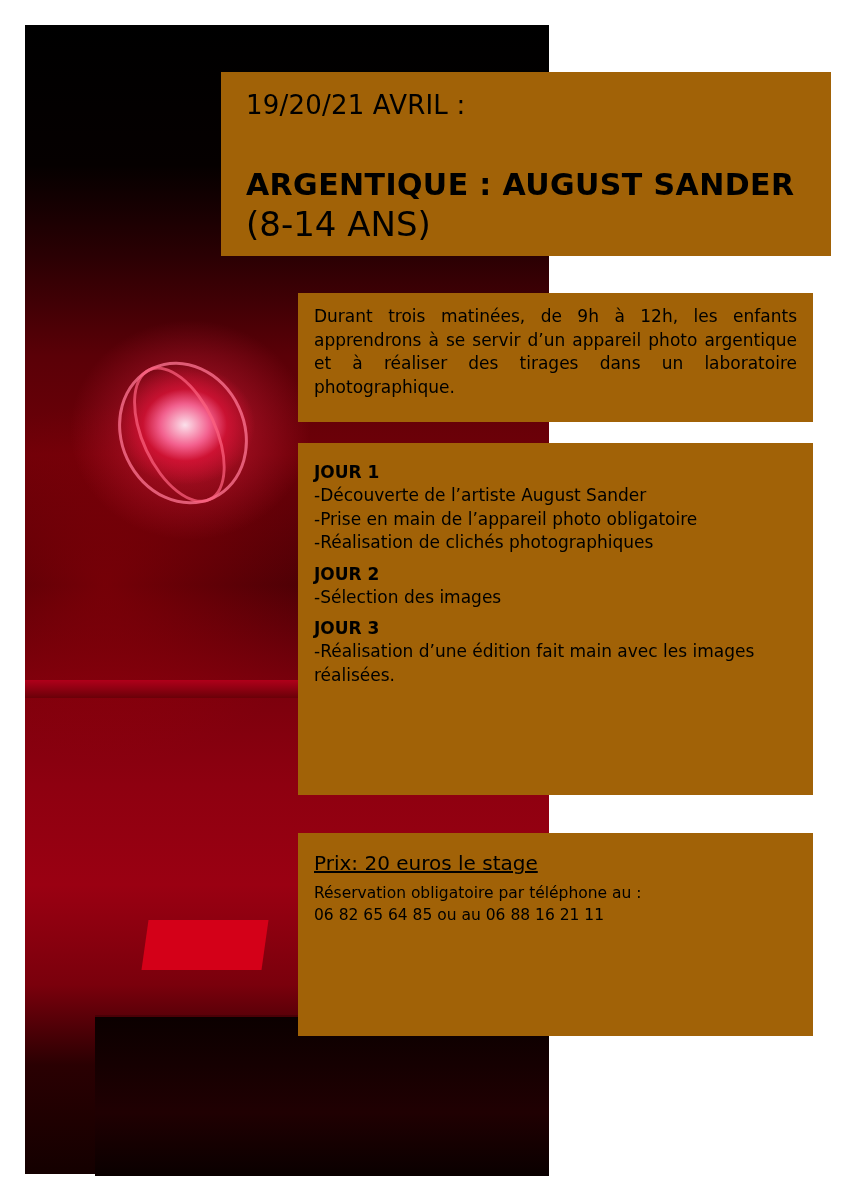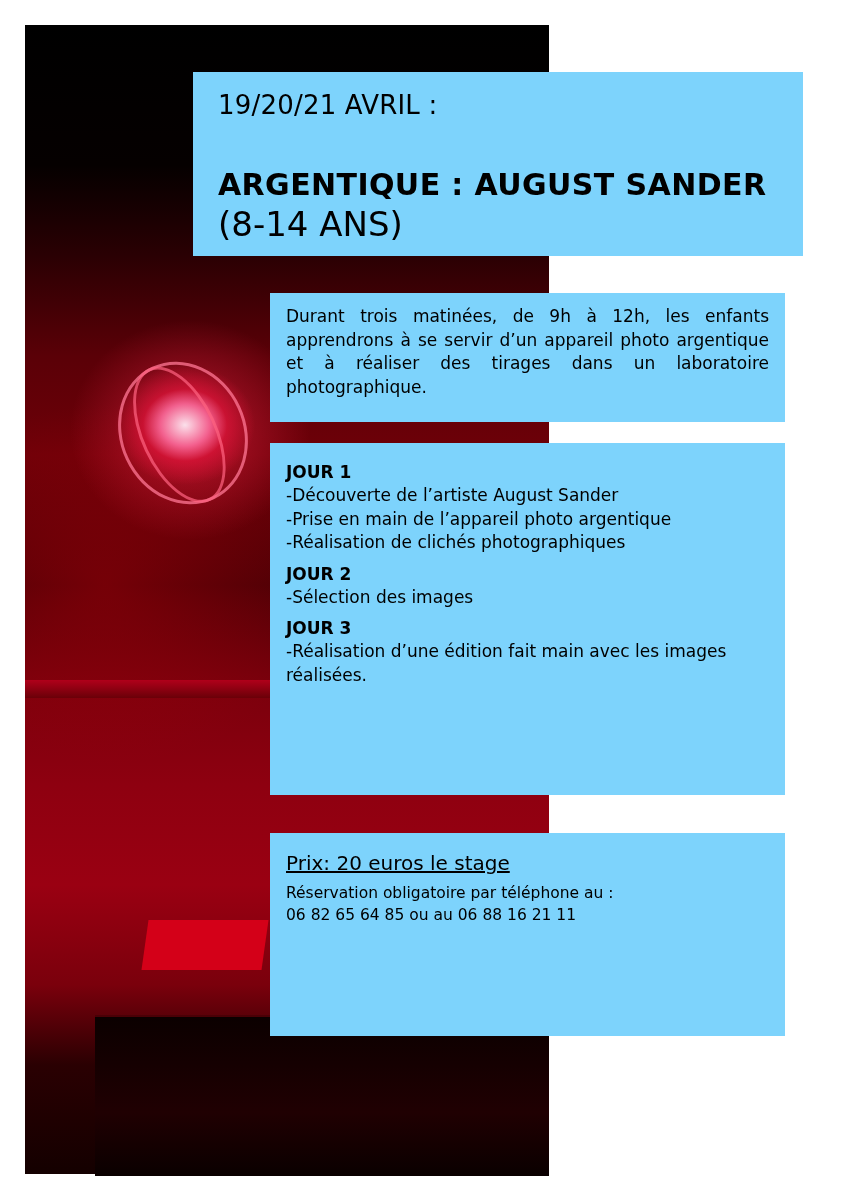--- a/index.html
+++ b/index.html
@@ -29,21 +29,21 @@
     .photo .paper {
       position: absolute; left: 120px; top: 895px; width: 120px; height: 50px;
       background: #d40018; transform: skewX(-8deg);
     }
     .photo .tray {
       position: absolute; left: 70px; top: 990px; width: 454px; height: 159px;
       background: linear-gradient(180deg, #0b0000, #200002 60%, #0a0000);
       border-top: 2px solid #4a0006;
     }
 
-    .box { position: absolute; background: #7dd3fc; box-sizing: border-box; }
+    .box { position: absolute; background: #a16207; box-sizing: border-box; margin-left: 28px; }
 
     .title-box { left: 193px; top: 72px; width: 610px; height: 184px; padding: 16px 0 0 25px; }
     .title-date { font-size: 26px; line-height: 34px; font-weight: normal; letter-spacing: 0.2px; }
     .title-main { font-size: 30px; line-height: 42px; font-weight: bold; margin: 0; letter-spacing: 0.4px; }
     .title-age { font-size: 34px; line-height: 36px; }
 
     .intro-box { left: 270px; top: 293px; width: 515px; height: 129px; padding: 12px 16px 0 16px; }
     .intro-text { font-size: 17px; line-height: 23.5px; text-align: justify; margin: 0; }
 
     .plan-box { left: 270px; top: 443px; width: 515px; height: 352px; padding: 18px 16px 0 16px; }
@@ -80,21 +80,21 @@
 
 <div class="box intro-box">
   <p class="intro-text">Durant trois matinées, de 9h à 12h, les enfants apprendrons à se servir d’un appareil photo argentique et à réaliser des tirages dans un laboratoire photographique.</p>
 </div>
 
 <div class="box plan-box">
 
   <div class="day">
     <div class="day-title">JOUR 1</div>
     <div class="day-item">-Découverte de l’artiste August Sander</div>
-    <div class="day-item">-Prise en main de l’appareil photo argentique</div>
+    <div class="day-item">-Prise en main de l’appareil photo obligatoire</div>
     <div class="day-item">-Réalisation de clichés photographiques</div>
   </div>
 
   <div class="day">
     <div class="day-title">JOUR 2</div>
     <div class="day-item">-Sélection des images</div>
   </div>
 
   <div class="day">
     <div class="day-title">JOUR 3</div>

